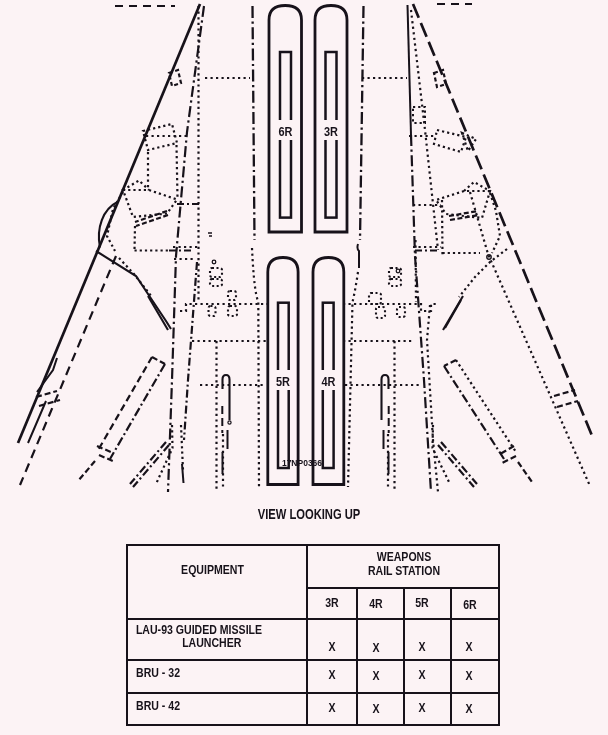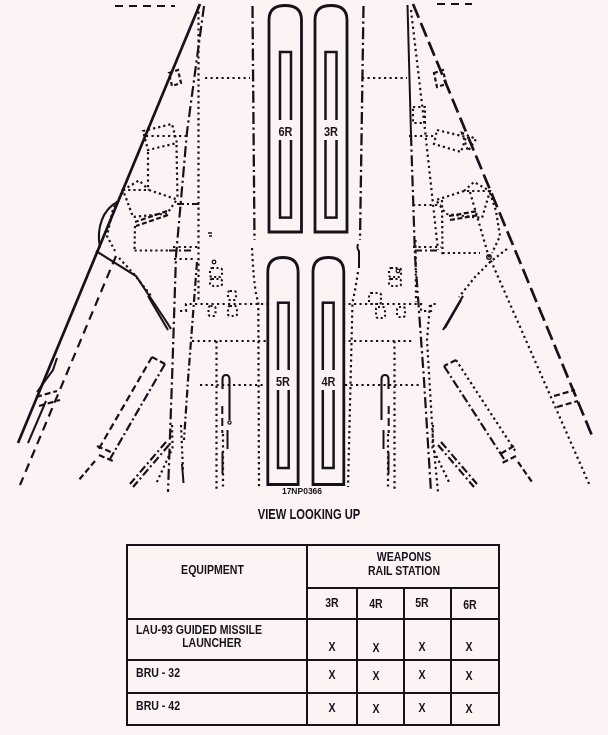--- a/index.html
+++ b/index.html
@@ -247,21 +247,21 @@
 <g>
 <path d="M313,484.5 V272 Q313,257.5 328.4,257.5 Q343.8,257.5 343.8,272 V484.5 Z" stroke-width="2.8"></path>
 <rect x="322.8" y="302.7" width="10.8" height="165.3" stroke-width="2.5"></rect>
 <rect x="316.8" y="370" width="23" height="20" fill="#fcf3f5" stroke="none"></rect>
 <text x="328.4" y="386" font-size="13" text-anchor="middle" textLength="14" lengthAdjust="spacingAndGlyphs" stroke="none">4R</text>
 </g>
 </g>
 
 </svg>
 
-<div class="abs b" style="left:242px;top:486px;width:120px;text-align:center;font-size:8.5px;">17NP0366</div>
+<div class="abs b" style="left:242px;top:458px;width:120px;text-align:center;font-size:8.5px;">17NP0366</div>
 
 <div class="abs b" style="left:209px;top:506px;width:200px;text-align:center;font-size:14px;transform:scaleX(0.8);">VIEW LOOKING UP</div>
 
 <div class="abs" style="left:126px;top:544px;width:374px;height:182px;">
 
   <div class="abs" style="left:0;top:0;width:370px;height:178px;border:2px solid #17121a;"></div>
 
   <div class="abs" style="left:180px;top:0px;width:2px;height:182px;background:#17121a;"></div>
 
   <div class="abs" style="left:230px;top:43px;width:2px;height:139px;background:#17121a;"></div>

